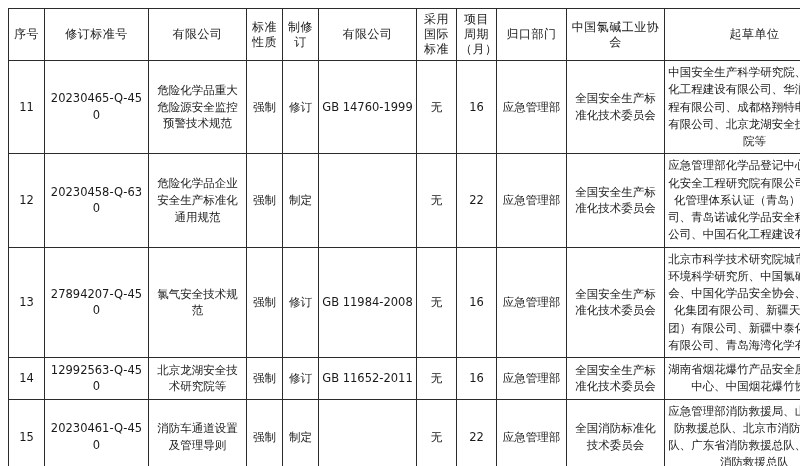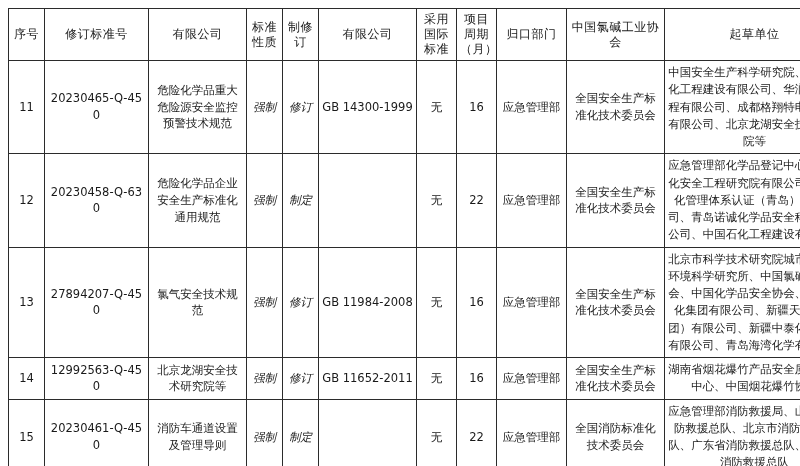--- a/index.html
+++ b/index.html
@@ -61,21 +61,20 @@
   td.cell-drafter {
     text-align: left;
     padding-left: 6px;
     padding-right: 4px;
   }
   td.cell-drafter {
     line-height: 1.5;
   }
   td.cell-narrow {
     letter-spacing: 0px;
-    font-style: italic;
   }
   td.cell-seq, td.cell-plan, td.cell-oldno {
     font-size: 11.5px;
   }
   td.cell-dept {
     text-align: center;
   }
   .row-tall td { height: 86px; }
   .hdr-multiline {
     line-height: 1.25;
@@ -114,21 +113,21 @@
         <th>起草单位</th>
       </tr>
     </thead>
     <tbody>
       <tr class="row-tall">
         <td class="cell-seq">11</td>
         <td class="cell-plan">20230465-Q-450</td>
         <td class="cell-name">危险化学品重大危险源安全监控预警技术规范</td>
         <td class="cell-narrow">强制</td>
         <td class="cell-narrow">修订</td>
-        <td class="cell-oldno">GB 14300-1999</td>
+        <td class="cell-oldno">GB 14760-1999</td>
         <td>无</td>
         <td>16</td>
         <td class="cell-dept">应急管理部</td>
         <td class="cell-committee">全国安全生产标准化技术委员会</td>
         <td class="cell-drafter">中国安全生产科学研究院、中国石化工程建设有限公司、华润国际工程有限公司、成都格翔特电子技术有限公司、北京龙湖安全技术研究院等</td>
       </tr>
       <tr class="row-tall">
         <td class="cell-seq">12</td>
         <td class="cell-plan">20230458-Q-630</td>
         <td class="cell-name">危险化学品企业安全生产标准化通用规范</td>

